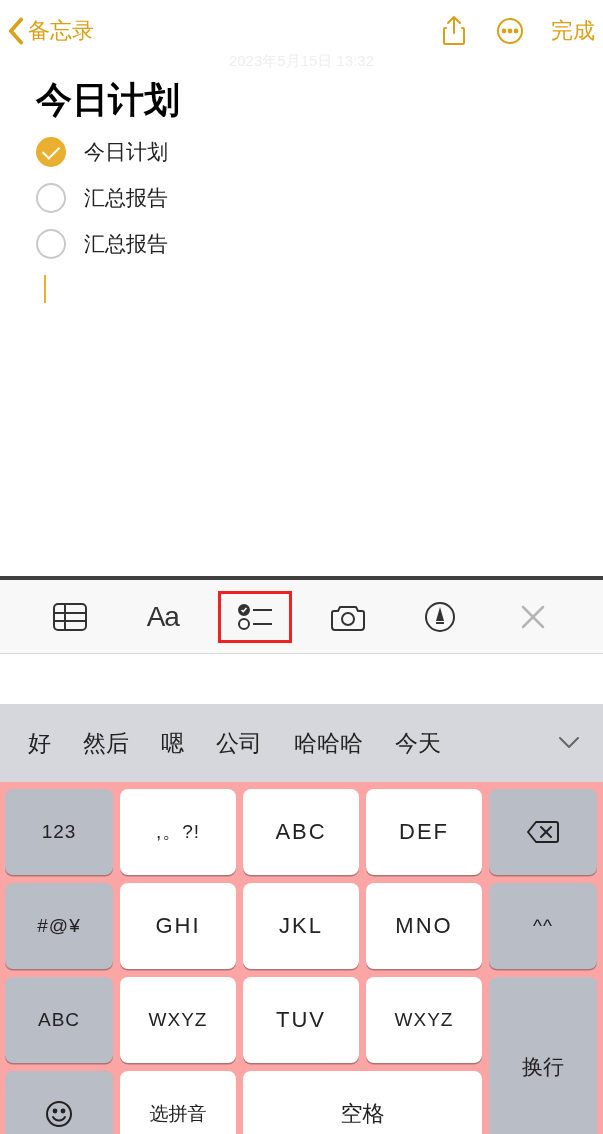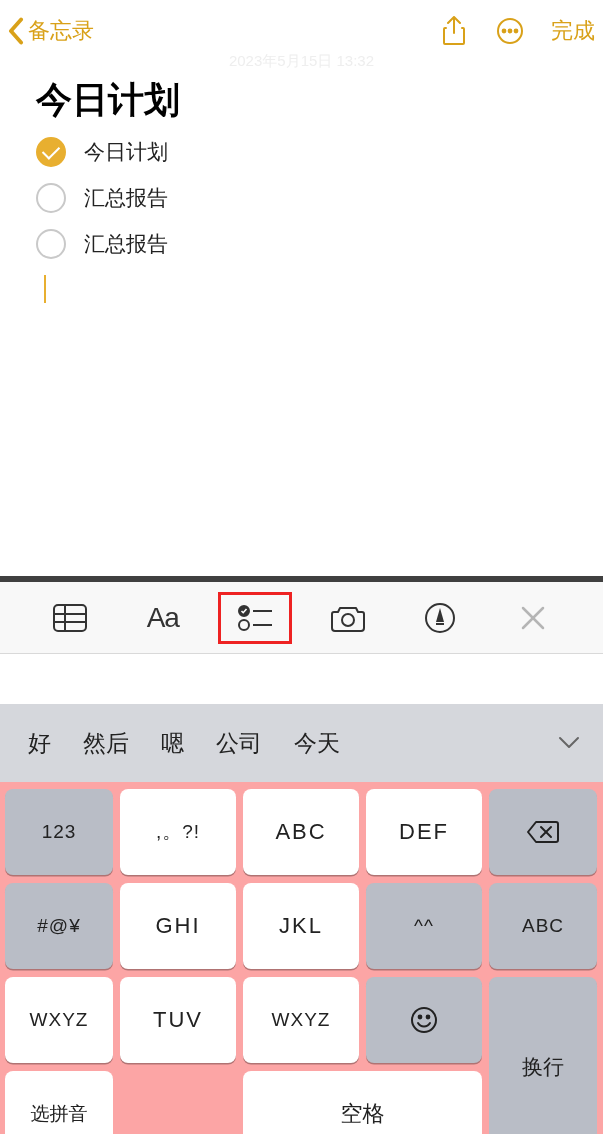--- a/index.html
+++ b/index.html
@@ -18,21 +18,21 @@
     .content { padding: 14px 16px 0 36px; }
     .title { font-size: 36px; font-weight: 700; margin-bottom: 12px; }
     .checklist { list-style: none; }
     .checklist li { display: flex; align-items: center; gap: 18px; margin-bottom: 16px; }
     .bullet { width: 30px; height: 30px; border-radius: 50%; border: 2px solid #c9c9c9; flex-shrink: 0; display: flex; align-items: center; justify-content: center; }
     .bullet.checked { background: #e8af30; border-color: #e8af30; }
     .bullet.checked::after { content: ""; width: 14px; height: 8px; border-left: 2.5px solid #fff; border-bottom: 2.5px solid #fff; transform: rotate(-45deg) translate(1px,-1px); }
     .item-text { font-size: 21px; color: #222; }
     .cursor { width: 2px; height: 28px; background: #e8af30; margin-left: 8px; margin-top: 4px; }
 
-    .toolbar { position: absolute; top: 576px; left: 0; right: 0; height: 78px; background: #f8f8f8; border-top: 6px solid #404040; border-bottom: 1px solid #d9d9d9; display: flex; align-items: center; justify-content: space-around; padding: 0 24px; }
+    .toolbar { position: absolute; top: 576px; left: 0; right: 0; height: 78px; background: #f8f8f8; border-top: 4px solid #404040; border-bottom: 1px solid #d9d9d9; display: flex; align-items: center; justify-content: space-around; padding: 0 24px; }
     .tb-btn { width: 74px; height: 52px; display: flex; align-items: center; justify-content: center; color: #333; }
     .tb-btn.hl { border: 3px solid #e22; }
     .tb-btn.dim { color: #aaa; }
     .aa-glyph { font-size: 28px; font-weight: 400; letter-spacing: -1px; }
 
     .candidates { position: absolute; top: 704px; left: 0; right: 0; height: 78px; background: #d5d7dc; display: flex; align-items: center; padding: 0 12px; }
     .cand { font-size: 23px; color: #222; padding: 0 16px; white-space: nowrap; }
     .cand-arrow { margin-left: auto; width: 44px; height: 44px; display: flex; align-items: center; justify-content: center; color: #555; }
 
     .kbd { position: absolute; top: 782px; left: 0; right: 0; bottom: 0; background: #fca5a5; padding: 7px 5px 5px 5px; display: grid; grid-template-columns: 108px 116px 116px 116px 108px; grid-template-rows: 86px 86px 86px 86px; gap: 8px 7px; }
@@ -134,20 +134,21 @@
         <line x1="23" y1="3" x2="3" y2="23"></line>
       </svg>
   </div>
 </div>
 
 <div class="candidates">
   <div class="cand">好</div>
   <div class="cand">然后</div>
   <div class="cand">嗯</div>
   <div class="cand">公司</div>
+  <div class="cand">哈哈哈</div>
   <div class="cand">今天</div>
   <div class="cand-arrow">
     <svg width="22" height="14" viewBox="0 0 22 14" fill="none" stroke="#666" stroke-width="2" stroke-linecap="round" stroke-linejoin="round">
         <polyline points="2,2 11,11 20,2"></polyline>
       </svg>
   </div>
 </div>
 
 <div class="kbd">
   <div class="key fn small">123</div>
@@ -158,20 +159,21 @@
     <svg width="34" height="24" viewBox="0 0 34 24" fill="none" stroke="#222" stroke-width="2" stroke-linejoin="round">
         <path d="M10 2L2 12l8 10h20a2 2 0 0 0 2-2V4a2 2 0 0 0-2-2H10z"></path>
         <line x1="15" y1="7" x2="25" y2="17" stroke-linecap="round"></line>
         <line x1="25" y1="7" x2="15" y2="17" stroke-linecap="round"></line>
       </svg>
   </div>
 
   <div class="key fn small">#@¥</div>
   <div class="key">GHI</div>
   <div class="key">JKL</div>
+  <div class="key">MNO</div>
   <div class="key fn small">^^</div>
 
   <div class="key fn small">ABC</div>
   <div class="key small">WXYZ</div>
   <div class="key">TUV</div>
   <div class="key small">WXYZ</div>
   <div class="key fn row2b">换行</div>
 
   <div class="key fn">
     <svg width="28" height="28" viewBox="0 0 28 28" fill="none" stroke="#222" stroke-width="2">

